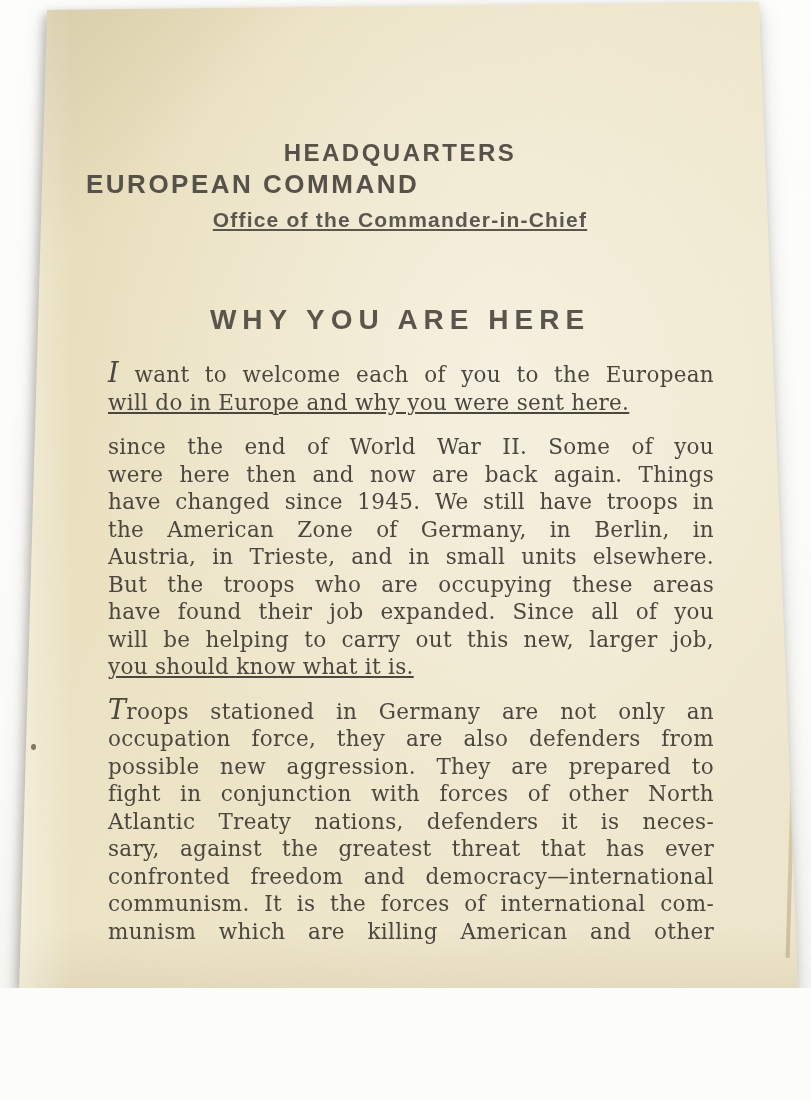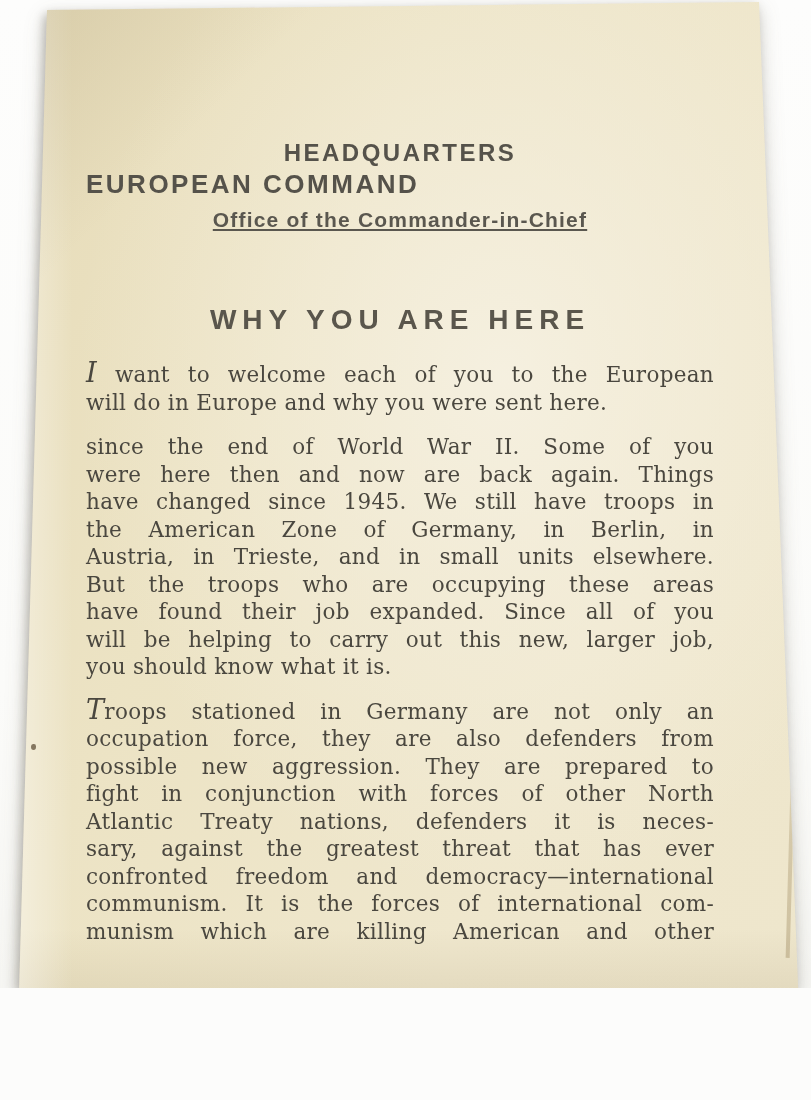--- a/index.html
+++ b/index.html
@@ -78,33 +78,33 @@
   }
   .title {
     margin-top: 70px;
     text-align: center;
     font-size: 28px;
     line-height: 34px;
     font-weight: bold;
     letter-spacing: 6px;
     color: #5a564c;
   }
-  .body-text { margin-top: 24px; }
+  .body-text { margin-top: 24px; margin-left: 22px; }
   .para { margin-bottom: 17px; }
   .line {
     font-family: "DejaVu Serif", serif;
     font-size: 21.5px;
     line-height: 27.5px;
     letter-spacing: 0.3px;
     color: #4a473f;
     text-align: justify;
     text-align-last: justify;
     white-space: normal;
   }
-  .line.no-stretch { text-align-last: left; }
+  .line.no-stretch { text-align-last: left; text-decoration: underline; }
   .initial {
     font-family: "DejaVu Serif", serif;
     font-style: italic;
     font-size: 27px;
     line-height: 20px;
     color: #4a473f;
   }
   .speck {
     position: absolute;
     left: 31px; top: 744px;

